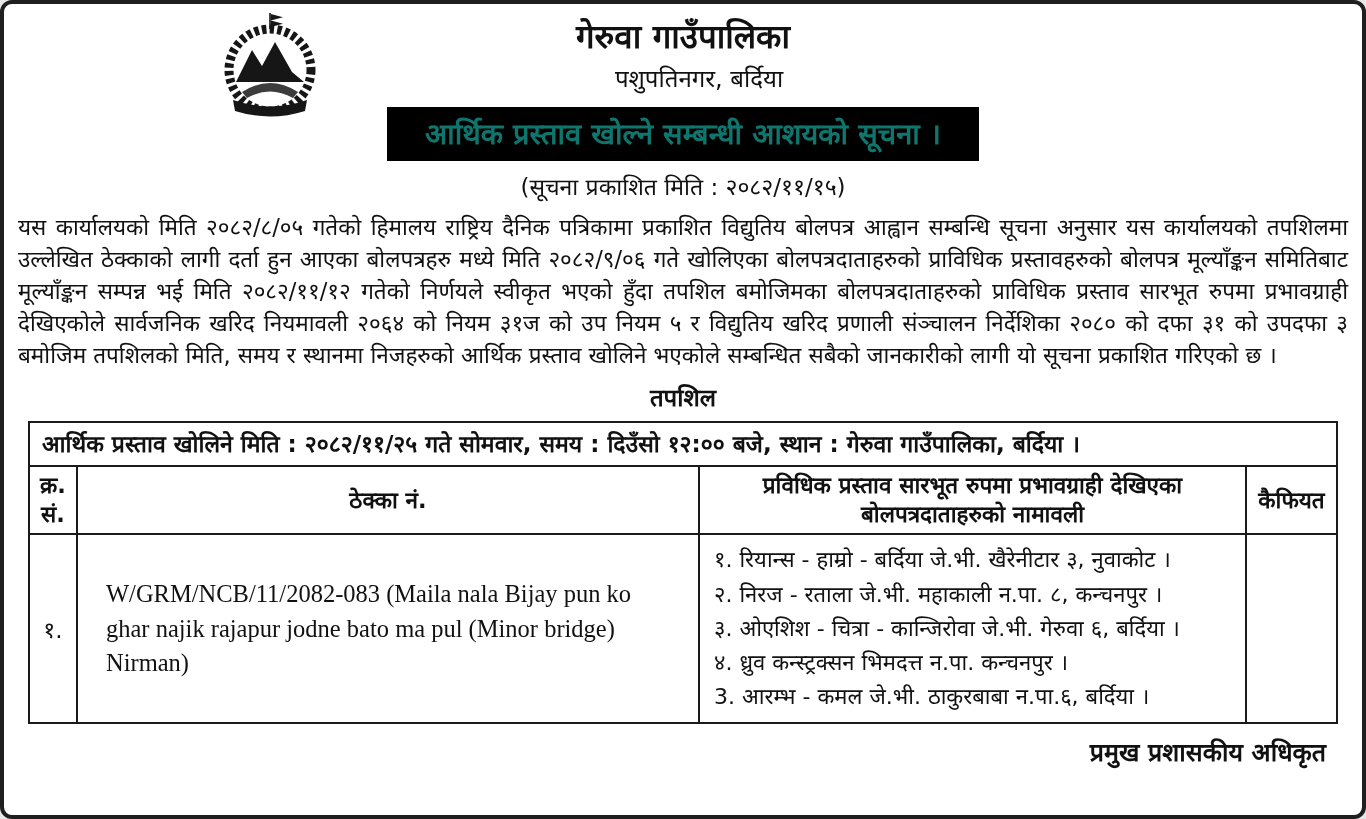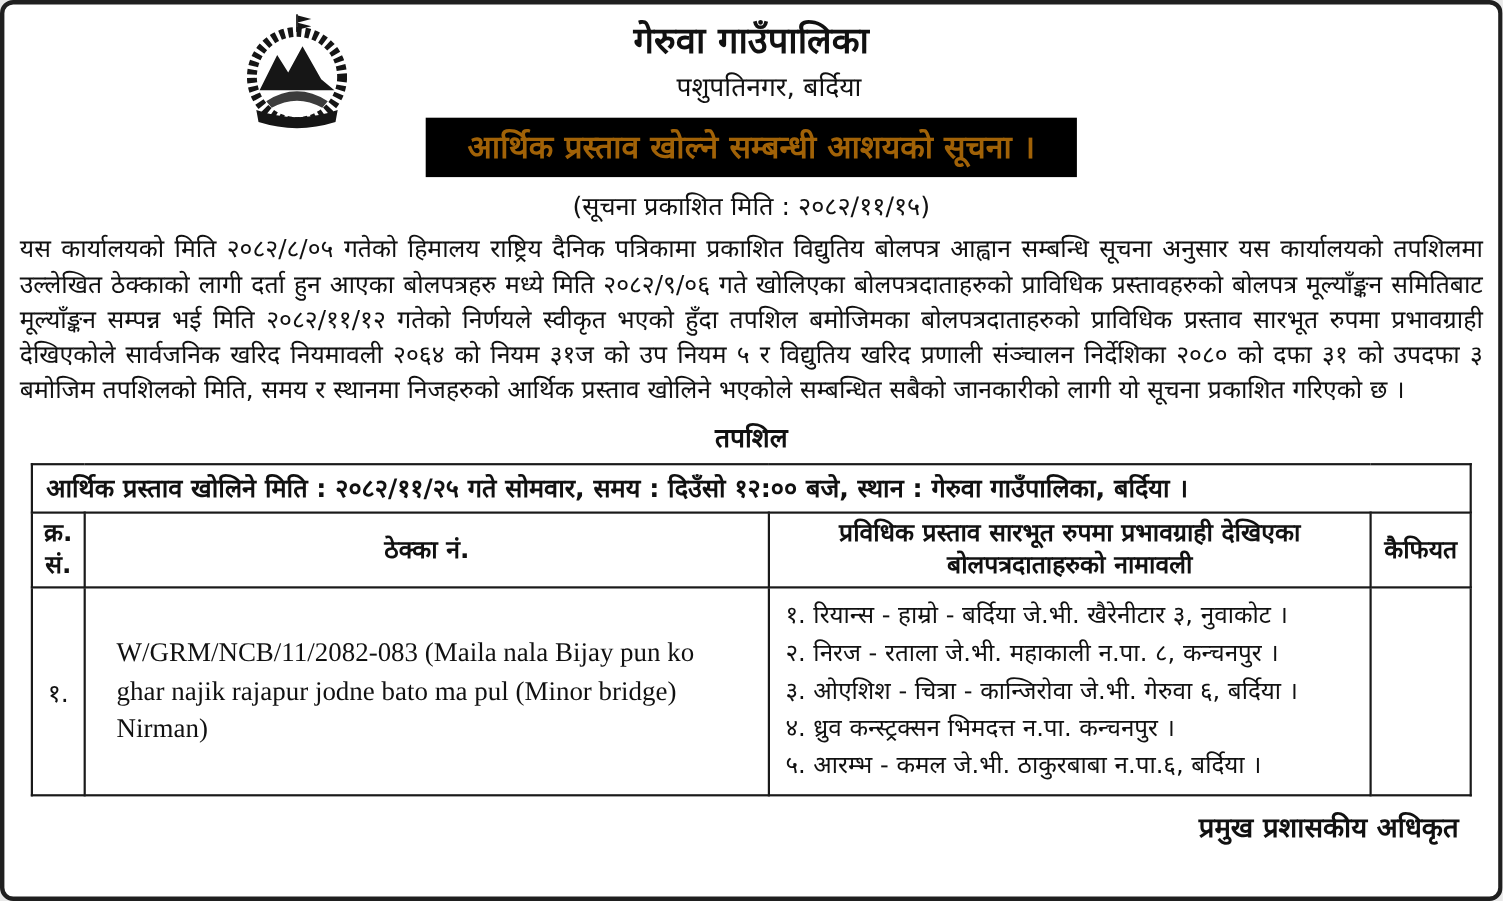--- a/index.html
+++ b/index.html
@@ -27,21 +27,21 @@
   .header-text { text-align: center; padding-top: 12px; }
   .org-name   { font-size: 33px; font-weight: bold; line-height: 1.25; }
   .office-name{ font-size: 37px; font-weight: bold; line-height: 1.2; }
   .address    { font-size: 24px; margin-top: 4px; padding-left: 32px; }
 
   
   .banner-wrap { text-align: center; margin-top: 13px; }
   .banner {
     display: inline-block;
     background: #000000;
-    color: #a16207;
+    color: #0f766e;
     font-size: 29px;
     font-weight: bold;
     padding: 6px 38px 9px 38px;
   }
   .pub-line { text-align: center; font-size: 23px; margin-top: 9px; }
 
   
   .body-par {
     margin: 10px 14px 0 14px;
     font-size: 22.5px;
@@ -159,21 +159,21 @@
       <th class="head-cell">कैफियत</th>
     </tr>
     <tr class="data-row">
       <td class="sn-cell">१.</td>
       <td class="contract-cell">W/GRM/NCB/11/2082-083 (Maila nala Bijay pun ko ghar najik rajapur jodne bato ma pul (Minor bridge) Nirman)</td>
       <td class="bidders-cell">
         <div class="bidder-item">१. रियान्स - हाम्रो - बर्दिया जे.भी. खैरेनीटार ३, नुवाकोट ।</div>
         <div class="bidder-item">२. निरज - रताला जे.भी. महाकाली न.पा. ८, कन्चनपुर ।</div>
         <div class="bidder-item">३. ओएशिश - चित्रा - कान्जिरोवा जे.भी. गेरुवा ६, बर्दिया ।</div>
         <div class="bidder-item">४. ध्रुव कन्स्ट्रक्सन भिमदत्त न.पा. कन्चनपुर ।</div>
-        <div class="bidder-item">५. आरम्भ - कमल जे.भी. ठाकुरबाबा न.पा.६, बर्दिया ।</div>
+        <div class="bidder-item">3. आरम्भ - कमल जे.भी. ठाकुरबाबा न.पा.६, बर्दिया ।</div>
       </td>
       <td class="remarks-cell"></td>
     </tr>
   </tbody>
     </table>
 
   <div class="signature">प्रमुख प्रशासकीय अधिकृत</div>
 
 </div>
 

